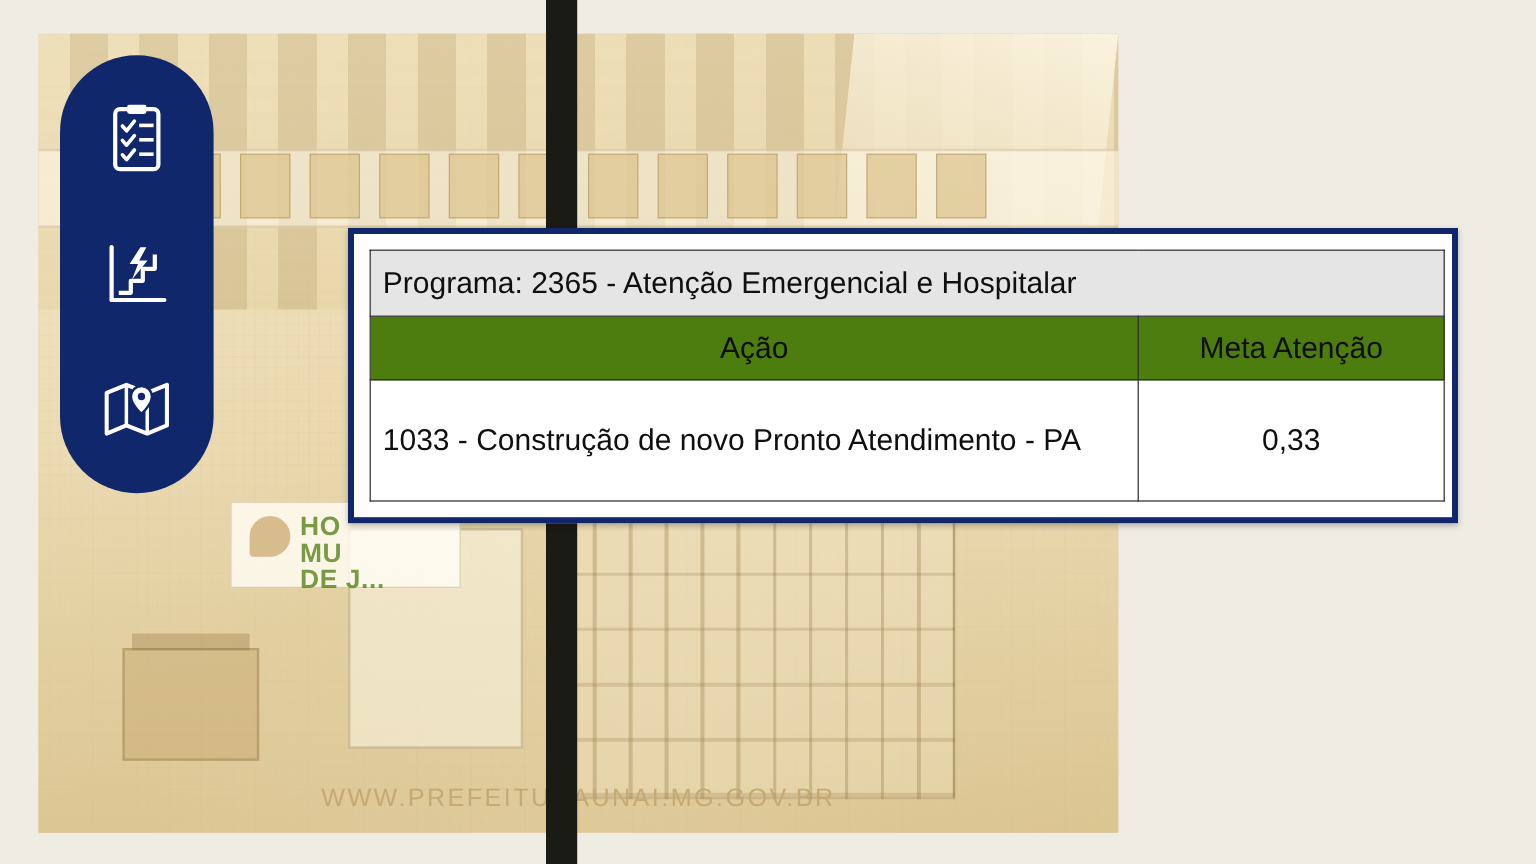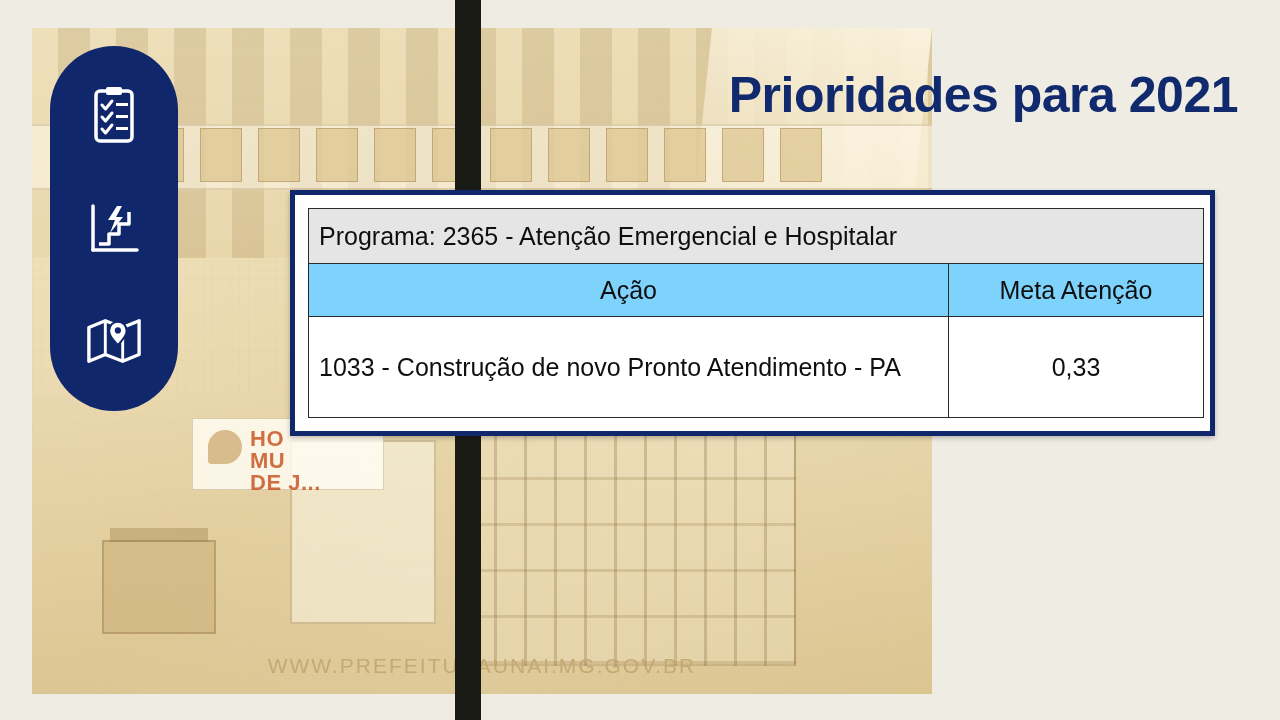--- a/index.html
+++ b/index.html
@@ -100,21 +100,21 @@
   }
   .sign {
     position: absolute;
     left: 160px; top: 390px; width: 190px; height: 70px;
     background: rgba(255,252,242,0.85);
     border: 1px solid rgba(160,128,72,0.35);
   }
   .sign-text {
     position: absolute;
     left: 218px; top: 400px;
-    color: #c2410c;
+    color: #4d7c0f;
     font-family: "Liberation Sans", sans-serif;
     font-size: 22px;
     font-weight: bold;
     line-height: 22px;
     letter-spacing: .5px;
     opacity: .75;
   }
   .sign-logo {
     position: absolute;
     left: 176px; top: 402px;
@@ -225,21 +225,21 @@
     vertical-align: middle;
   }
   .row-program td {
     background: #e5e5e5;
     color: #131313;
     font-size: 25px;
     height: 46px;
     padding-left: 12px;
   }
   .row-head td {
-    background: #7dd3fc;
+    background: #4d7c0f;
     text-align: center;
     height: 44px;
   }
   .col-action { width: 640px; }
   .col-meta   { width: 255px; }
   .cell-action {
     line-height: 38px;
     padding-top: 6px;
     padding-bottom: 6px;
   }
@@ -314,21 +314,20 @@
       <svg width="58" height="52" viewBox="0 0 58 52">
         <path d="M3 12 L20 5 L38 12 L55 5 V40 L38 47 L20 40 L3 47 Z" fill="none" stroke="#ffffff" stroke-width="3.5" stroke-linejoin="round"></path>
         <path d="M20 5 V40" stroke="#ffffff" stroke-width="3"></path>
         <path d="M38 12 V47" stroke="#ffffff" stroke-width="3"></path>
         <path d="M33 6 c5 0 9 4 9 9 c0 7 -9 15 -9 15 s-9 -8 -9 -15 c0 -5 4 -9 9 -9 z" fill="#ffffff" stroke="#10286b" stroke-width="2"></path>
         <circle cx="33" cy="15" r="3.2" fill="#10286b"></circle>
       </svg>
     </div>
   </div>
 
-  <div class="title">Prioridades para 2021</div>
 
   <div class="table-card">
     <table class="prog">
       <colgroup>
         <col class="col-action">
         <col class="col-meta">
       </colgroup>
       <tbody>
         <tr class="row-program">
           <td colspan="2">Programa: 2365 - Atenção Emergencial e Hospitalar</td>

